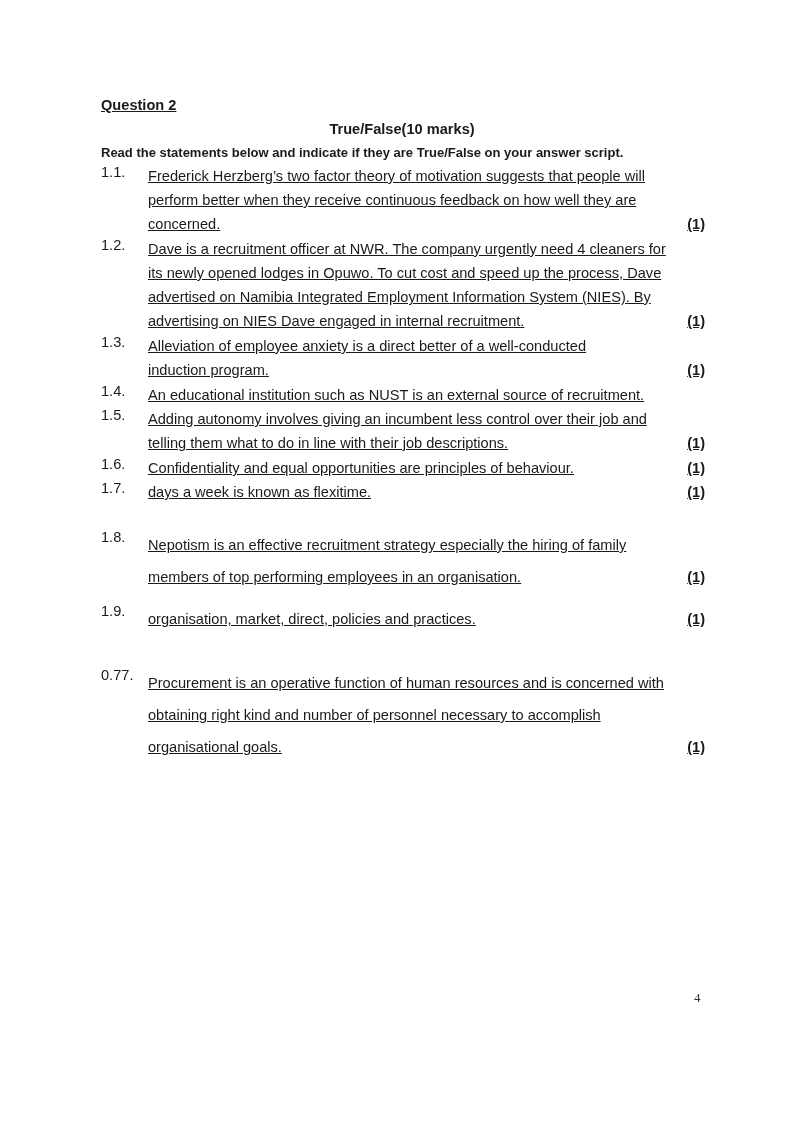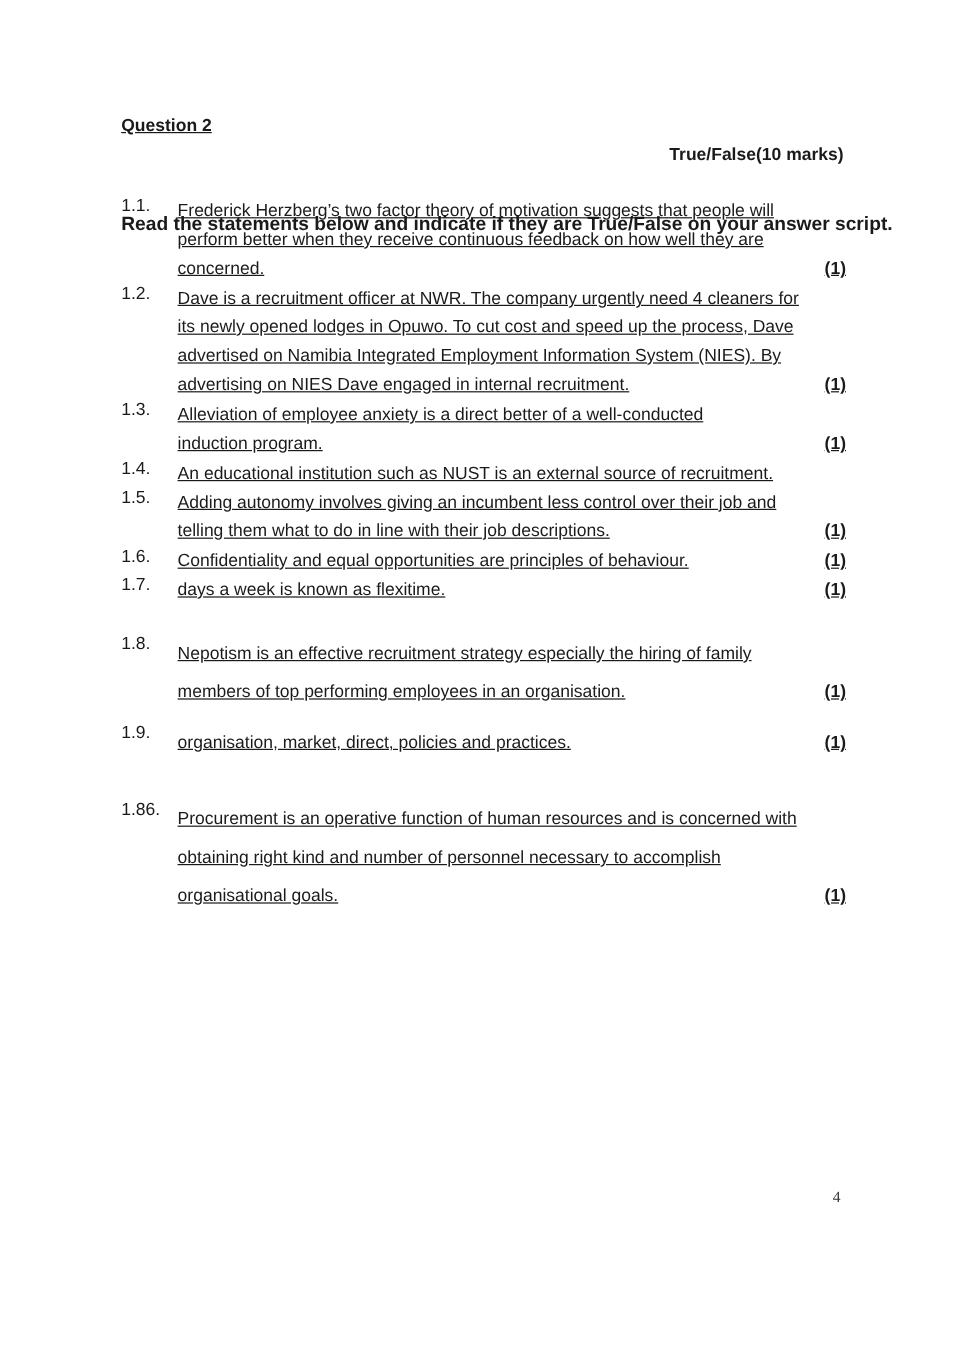--- a/index.html
+++ b/index.html
@@ -2,40 +2,40 @@
 <html><head>
   <meta charset="utf-8">
   <style>
     html, body { margin: 0; padding: 0; background: #ffffff; }
     body { width: 794px; height: 1122px; position: relative; overflow: hidden;
            font-family: "Liberation Sans", "DejaVu Sans", sans-serif; color: #1a1a1a; }
     .page { position: absolute; left: 0; top: 0; width: 668px; height: 1122px; }
     .block { position: absolute; left: 101px; width: 602px; font-size: 14.6px; line-height: 24px; }
     .b { font-weight: bold; }
     .u { text-decoration: underline; }
-    .row { display: flex; justify-content: flex-end; }
+    .row { display: flex; justify-content: center; }
     .item { position: absolute; left: 101px; width: 604px; font-size: 14.6px; }
     .num { position: absolute; left: 0; top: 0; width: 46px; }
     .txt { position: absolute; left: 47px; right: 0; top: 0; text-align: justify; }
     .line { display: flex; justify-content: space-between; white-space: nowrap; text-decoration: underline; }
     .mark { font-weight: bold; }
     .pagenum { position: absolute; left: 694px; top: 990px; font-family: "Liberation Serif", serif; font-size: 13px; color: #333; }
   </style>
 </head>
 <body>
 
 <div class="page">
 
   <div class="block" style="top:93px;">
     <div class="b u">Question 2</div>
     <div class="row b">
       <span>True/False</span>
       <span>(10 marks)</span>
     </div>
-    <div class="b" style="white-space:nowrap; font-size:16px;margin-top:35px;">Read the statements below and indicate if they are True/False on your answer script.</div>
+    <div class="b" style="white-space:nowrap; font-size:13px;">Read the statements below and indicate if they are True/False on your answer script.</div>
   </div>
 
   <div class="item" style="top:164px;">
     <span class="num">1.1.</span>
     <div class="txt" style="line-height:24px;">
       <div class="line">
           <span>Frederick Herzberg’s two factor theory of motivation suggests that people will</span>
         </div>
       <div class="line">
           <span>perform better when they receive continuous feedback on how well they are</span>
@@ -138,21 +138,21 @@
     <span class="num">1.9.</span>
     <div class="txt" style="line-height:32px;">
       <div class="line">
           <span>organisation, market, direct, policies and practices.</span>
           <span class="mark">(1)</span>
         </div>
     </div>
   </div>
 
   <div class="item" style="top:667px;">
-    <span class="num">1.86.</span>
+    <span class="num">0.77.</span>
     <div class="txt" style="line-height:32px;">
       <div class="line">
           <span>Procurement is an operative function of human resources and is concerned with</span>
         </div>
       <div class="line">
           <span>obtaining right kind and number of personnel necessary to accomplish</span>
         </div>
       <div class="line">
           <span>organisational goals.</span>
           <span class="mark">(1)</span>

